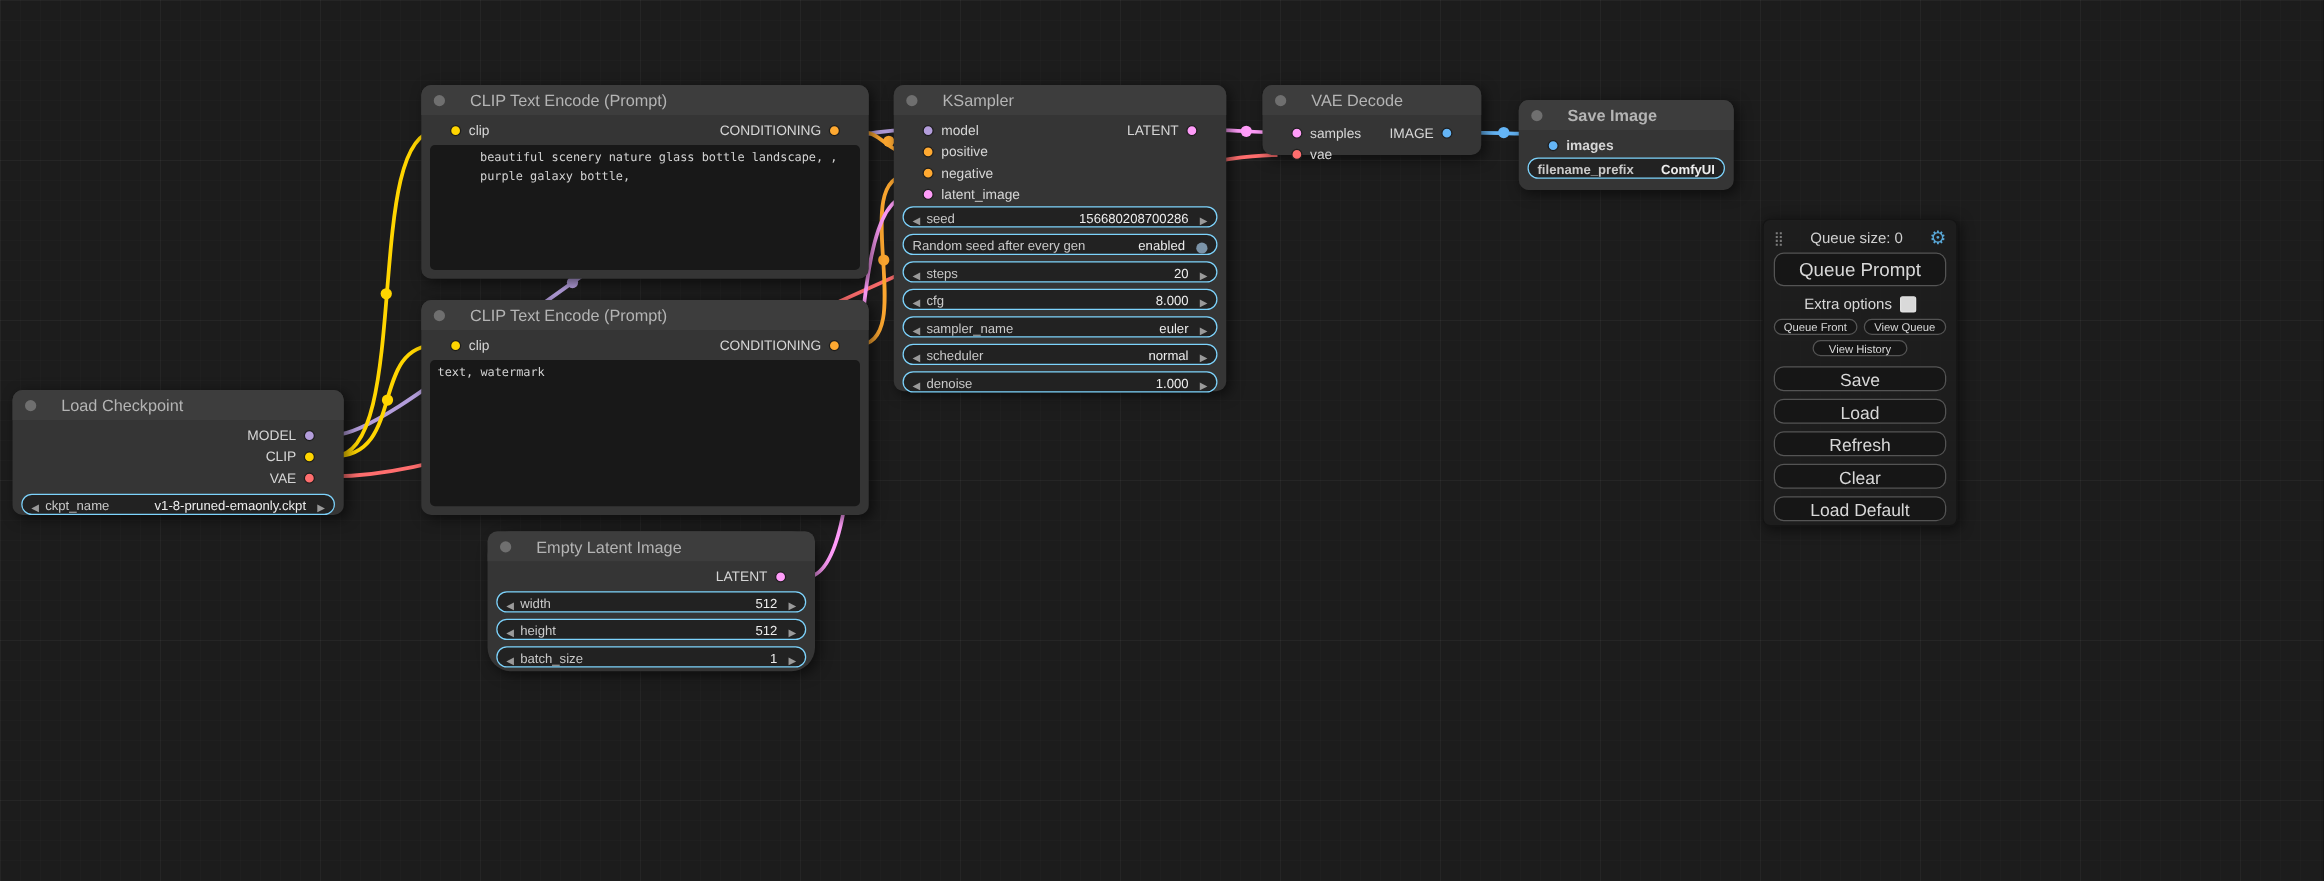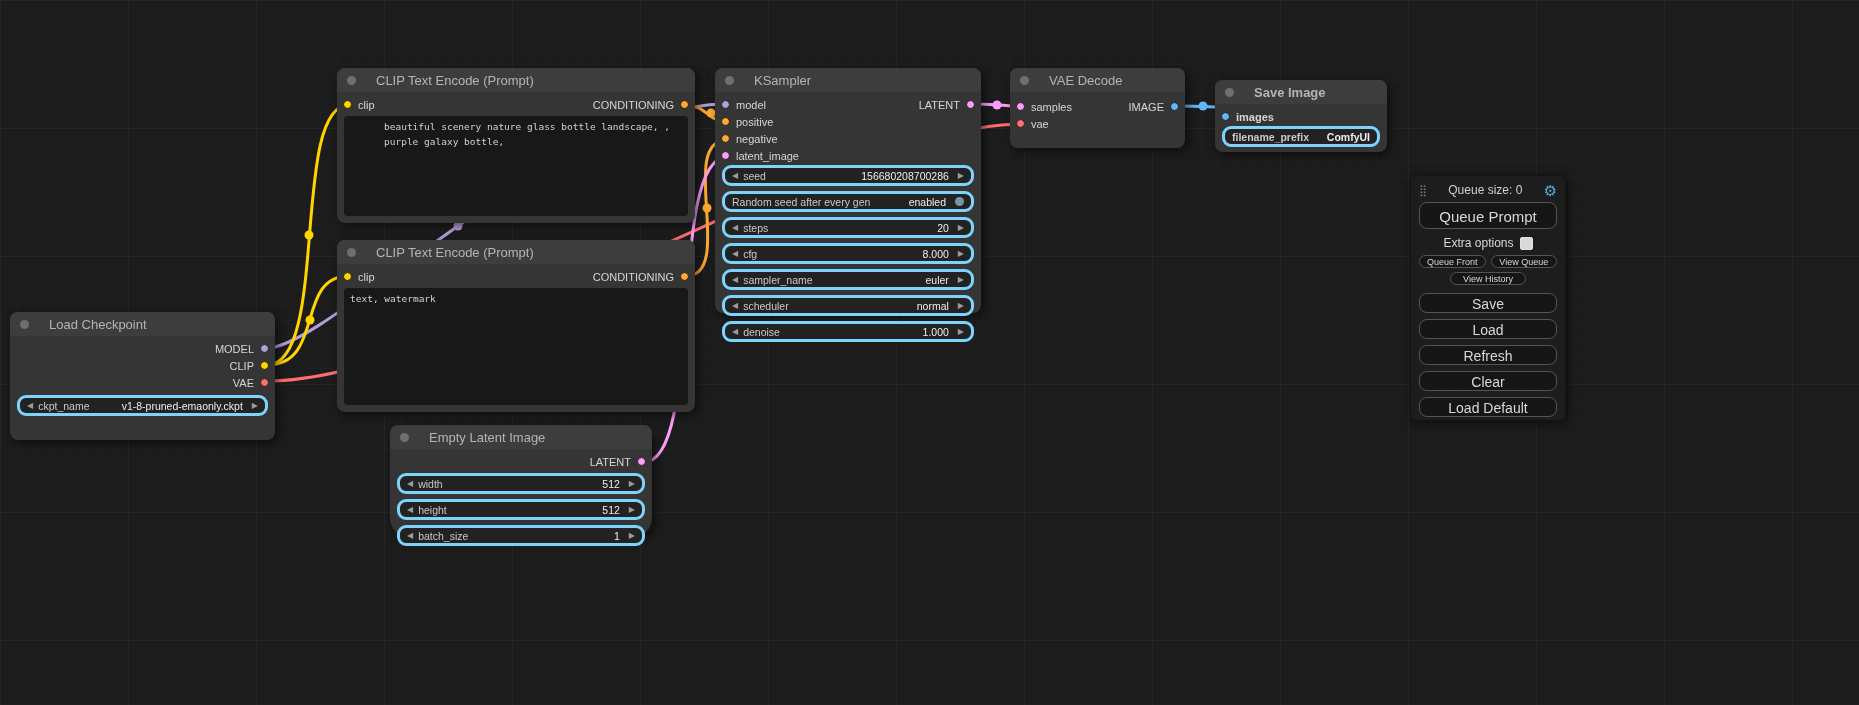--- a/index.html
+++ b/index.html
@@ -28,31 +28,31 @@
     box-shadow:3px 3px 10px rgba(0,0,0,.55);color:#ddd;
   }
   .ntitle{
     height:24px;display:flex;align-items:center;gap:20px;padding:0 10px;
     background:#3d3d3d;border-radius:8px 8px 0 0;
     color:#b4b4b4;font-size:13px;white-space:nowrap;overflow:hidden;
   }
   .tdot{width:9px;height:9px;border-radius:50%;background:#6f6f6f;flex:0 0 auto;}
   .rows{padding-top:4px;}
   .rows.pt6{padding-top:6px;}
-  .row{display:flex;align-items:center;height:17px;padding:0 6px;font-size:11px;color:#d6d6d6;}
+  .row{display:flex;align-items:center;height:17px;padding:0 23px;font-size:11px;color:#d6d6d6;}
   .pdot{width:9px;height:9px;border-radius:50%;flex:0 0 auto;border:1px solid #1d1d1d;box-sizing:border-box;}
   .in-label{margin-left:6px;}
   .out-label{margin-right:6px;margin-left:auto;}
   .c-model{background:var(--c-model);} .c-clip{background:var(--c-clip);}
   .c-vae{background:var(--c-vae);}     .c-cond{background:var(--c-conditioning);}
   .c-latent{background:var(--c-latent);} .c-image{background:var(--c-image);}
 
   .widget{
-    height:15px;margin:0 7px 5px 7px;display:flex;align-items:center;gap:5px;
-    background:#222;border:3px solid #7dd3fc;border-radius:9px;
+    height:15px;margin:0 7px 5px 7px;display:flex;align-items:flex-end;gap:5px;
+    background:#222;border:1px solid #7dd3fc;border-radius:9px;
     padding:0 7px;font-size:10.5px;color:#c9c9c9;white-space:nowrap;overflow:hidden;
   }
   .widget .wval{margin-left:auto;color:#ededed;}
   .widget .arr{color:#9a9a9a;font-size:8px;flex:0 0 auto;}
   .widget .arr.r{margin-left:4px;}
   .toggle-dot{width:9px;height:9px;border-radius:50%;background:#7b93a8;flex:0 0 auto;margin-left:4px;}
   .mt4{margin-top:4px;} .mt3{margin-top:3px;} .mt1{margin-top:1px;}
 
   .ta{
     position:absolute;left:7px;right:7px;bottom:7px;background:#181818;
@@ -103,21 +103,21 @@
     <circle class="d-clip" cx="309" cy="235" r="4.5"></circle>
     <circle class="d-clip" cx="310" cy="320" r="4.5"></circle>
     <circle class="d-vae" cx="647" cy="252" r="4.5"></circle>
     <circle class="d-cond" cx="711" cy="113" r="4.5"></circle>
     <circle class="d-cond" cx="707" cy="208" r="4.5"></circle>
     <circle class="d-latent" cx="686" cy="310" r="4.5"></circle>
     <circle class="d-latent" cx="997" cy="105" r="4.5"></circle>
     <circle class="d-image" cx="1203" cy="106" r="4.5"></circle>
   </svg>
 
-  <div class="node" style="left:10px;top:312px;width:265px;height:128px;">
+  <div class="node" style="left:10px;top:312px;width:265px;height:100px;">
     <div class="ntitle">
       <span class="tdot"></span>
       <span>Load Checkpoint</span>
     </div>
     <div class="rows">
       <div class="row">
         <span class="out-label">MODEL</span>
         <span class="pdot c-model"></span>
       </div>
       <div class="row">
@@ -261,21 +261,21 @@
       <span class="arr r">▶</span>
     </div>
     <div class="widget">
       <span class="arr">◀</span>
       <span>denoise</span>
       <span class="wval">1.000</span>
       <span class="arr r">▶</span>
     </div>
   </div>
 
-  <div class="node" style="left:1010px;top:68px;width:175px;height:80px;">
+  <div class="node" style="left:1010px;top:68px;width:175px;height:56px;">
     <div class="ntitle">
       <span class="tdot"></span>
       <span>VAE Decode</span>
     </div>
     <div class="rows pt6">
       <div class="row">
         <span class="pdot c-latent"></span>
         <span class="in-label">samples</span>
         <span class="out-label">IMAGE</span>
         <span class="pdot c-image"></span>

